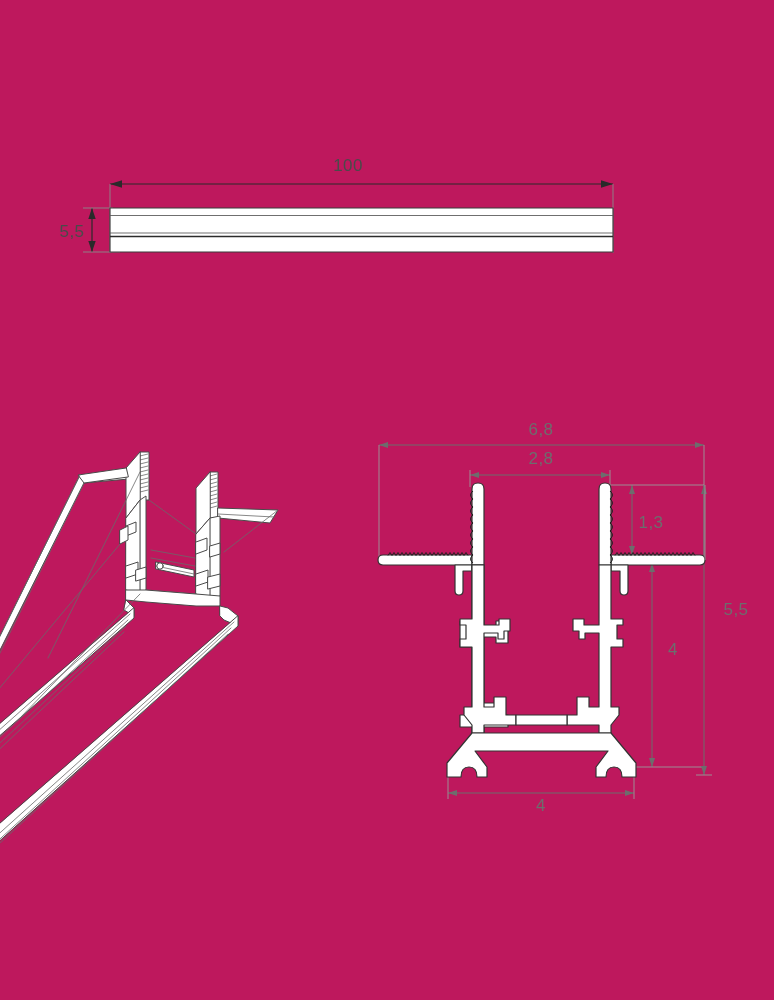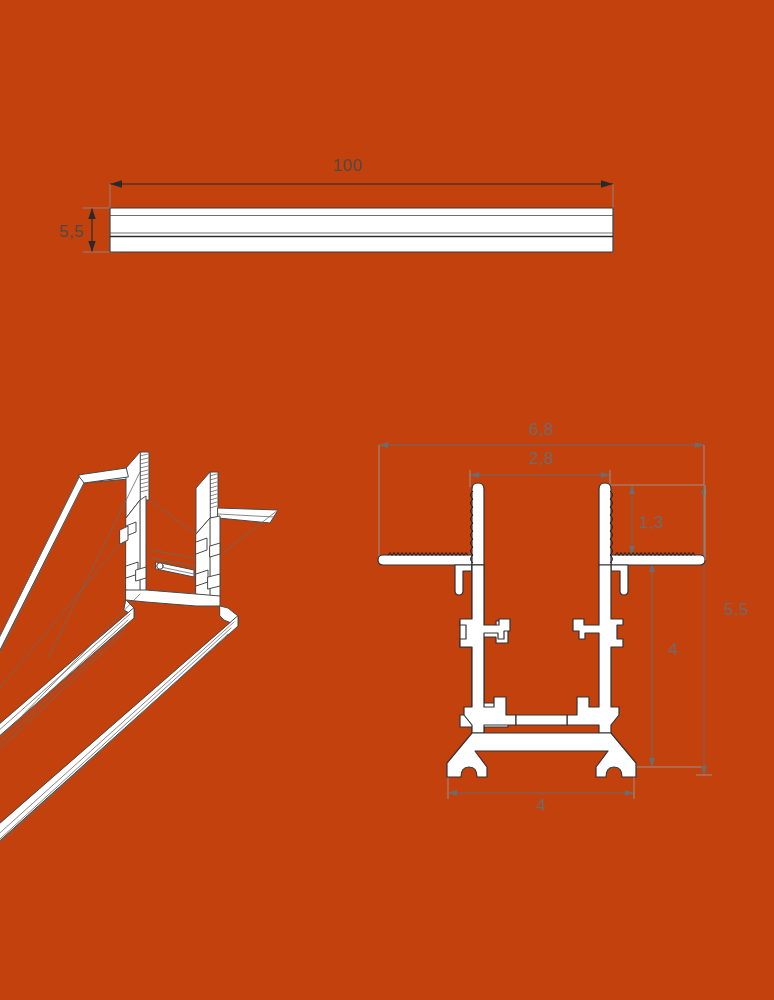--- a/index.html
+++ b/index.html
@@ -12,21 +12,21 @@
     height: 1000px;
     font-family: "Liberation Sans", sans-serif;
     overflow: hidden;
     position: relative;
   }
   .sheet {
     position: absolute;
     left: 0; top: 0;
     width: 774px;
     height: 1000px;
-    background: #c2410c;
+    background: #be185d;
   }
   svg { display: block; }
   text {
     font-family: "Liberation Sans", sans-serif;
     fill: #6e6e6e;
   }
   .dim-label {
     font-size: 17px;
     fill: #6d6d6d;
     letter-spacing: 0.4px;

